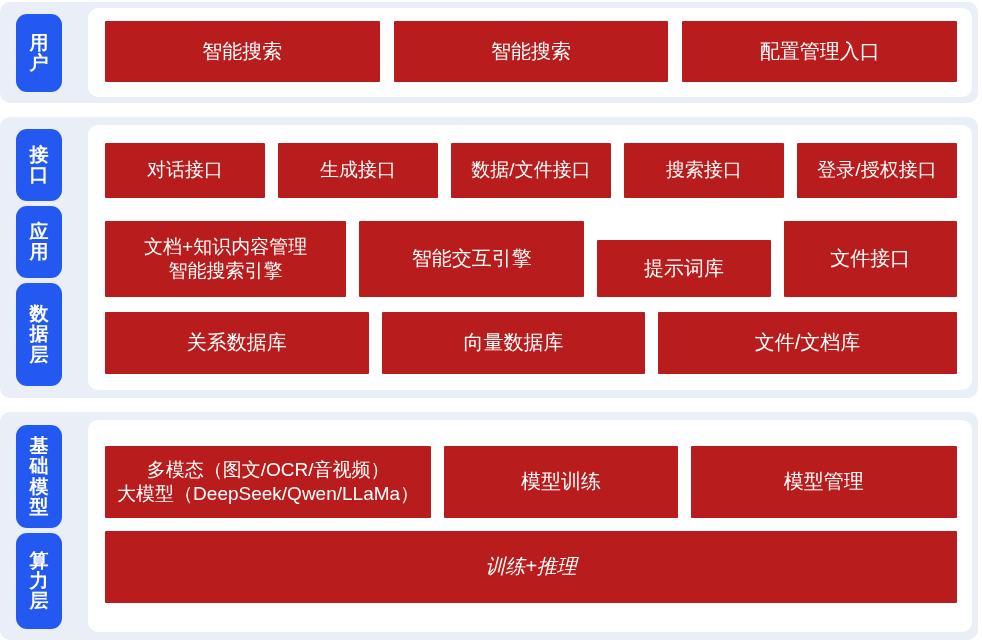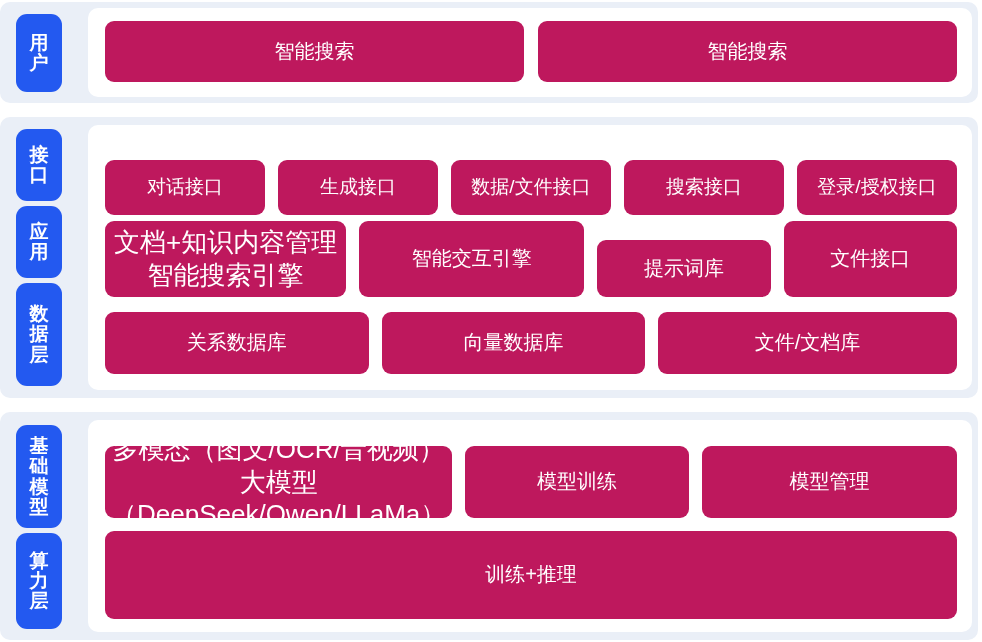--- a/index.html
+++ b/index.html
@@ -74,41 +74,41 @@
   .tag-compute{ top: 533px; height: 96px; }
 
   
   .row {
     position: absolute;
     display: flex;
     align-items: stretch;
     box-sizing: border-box;
   }
   .box {
-    background: #be185d;
-    border-radius: 9px;
+    background: #b91c1c;
+    border-radius: 1px;
     color: #ffffff;
     display: flex;
     align-items: center;
     justify-content: center;
     text-align: center;
     font-size: 20px;
     line-height: 1.28;
     box-sizing: border-box;
     padding: 2px 6px;
     white-space: pre-line;
   }
-  .box.two-line { font-size: 26px; line-height: 1.26; }
+  .box.two-line { font-size: 19px; line-height: 1.26; }
 
   
   .row-users { left: 105px; top: 21px; width: 852px; height: 61px; gap: 14px; }
   .row-users .box { flex: 1 1 0; }
 
   
-  .row-api { left: 105px; top: 160px; width: 852px; height: 55px; gap: 13px; }
+  .row-api { left: 105px; top: 143px; width: 852px; height: 55px; gap: 13px; }
   .row-api .box { flex: 1 1 0; font-size: 19px; }
 
   
   .row-app { left: 105px; top: 221px; width: 852px; height: 76px; gap: 13px; }
   .row-app .box:nth-child(1) { flex: 1.42 1 0; }
   .row-app .box:nth-child(2) { flex: 1.32 1 0; }
   .row-app .box:nth-child(3) { flex: 1.0 1 0; margin-top: 19px; }
   .row-app .box:nth-child(4) { flex: 1.0 1 0; }
 
   
@@ -117,21 +117,21 @@
   .row-data .box:nth-child(2) { flex: 1 1 0; }
   .row-data .box:nth-child(3) { flex: 1.14 1 0; }
 
   
   .row-model { left: 105px; top: 446px; width: 852px; height: 72px; gap: 13px; }
   .row-model .box:nth-child(1) { flex: 1.42 1 0; }
   .row-model .box:nth-child(2) { flex: 1.0 1 0; }
   .row-model .box:nth-child(3) { flex: 1.15 1 0; }
 
   
-  .row-compute { left: 105px; top: 531px; width: 852px; height: 88px; gap: 13px; }
+  .row-compute { left: 105px; top: 531px; width: 852px; height: 72px; gap: 13px; font-style: italic; }
   .row-compute .box:nth-child(1) { flex: 1.0 1 0; }
   .row-compute .box:nth-child(2) { flex: 1.18 1 0; }
 </style>
 </head>
 <body>
 
 <div id="diagram">
 
   <div class="band band-users"></div>
   <div class="panel panel-users"></div>
@@ -139,20 +139,21 @@
   <div class="tag tag-user">
     <span>
         <span>用</span>
         <span>户</span>
       </span>
   </div>
 
   <div class="row row-users">
     <div class="box">智能搜索</div>
     <div class="box">智能搜索</div>
+    <div class="box">配置管理入口</div>
   </div>
 
   <div class="band band-middle"></div>
   <div class="panel panel-middle"></div>
 
   <div class="tag tag-api">
     <span>
         <span>接</span>
         <span>口</span>
       </span>

